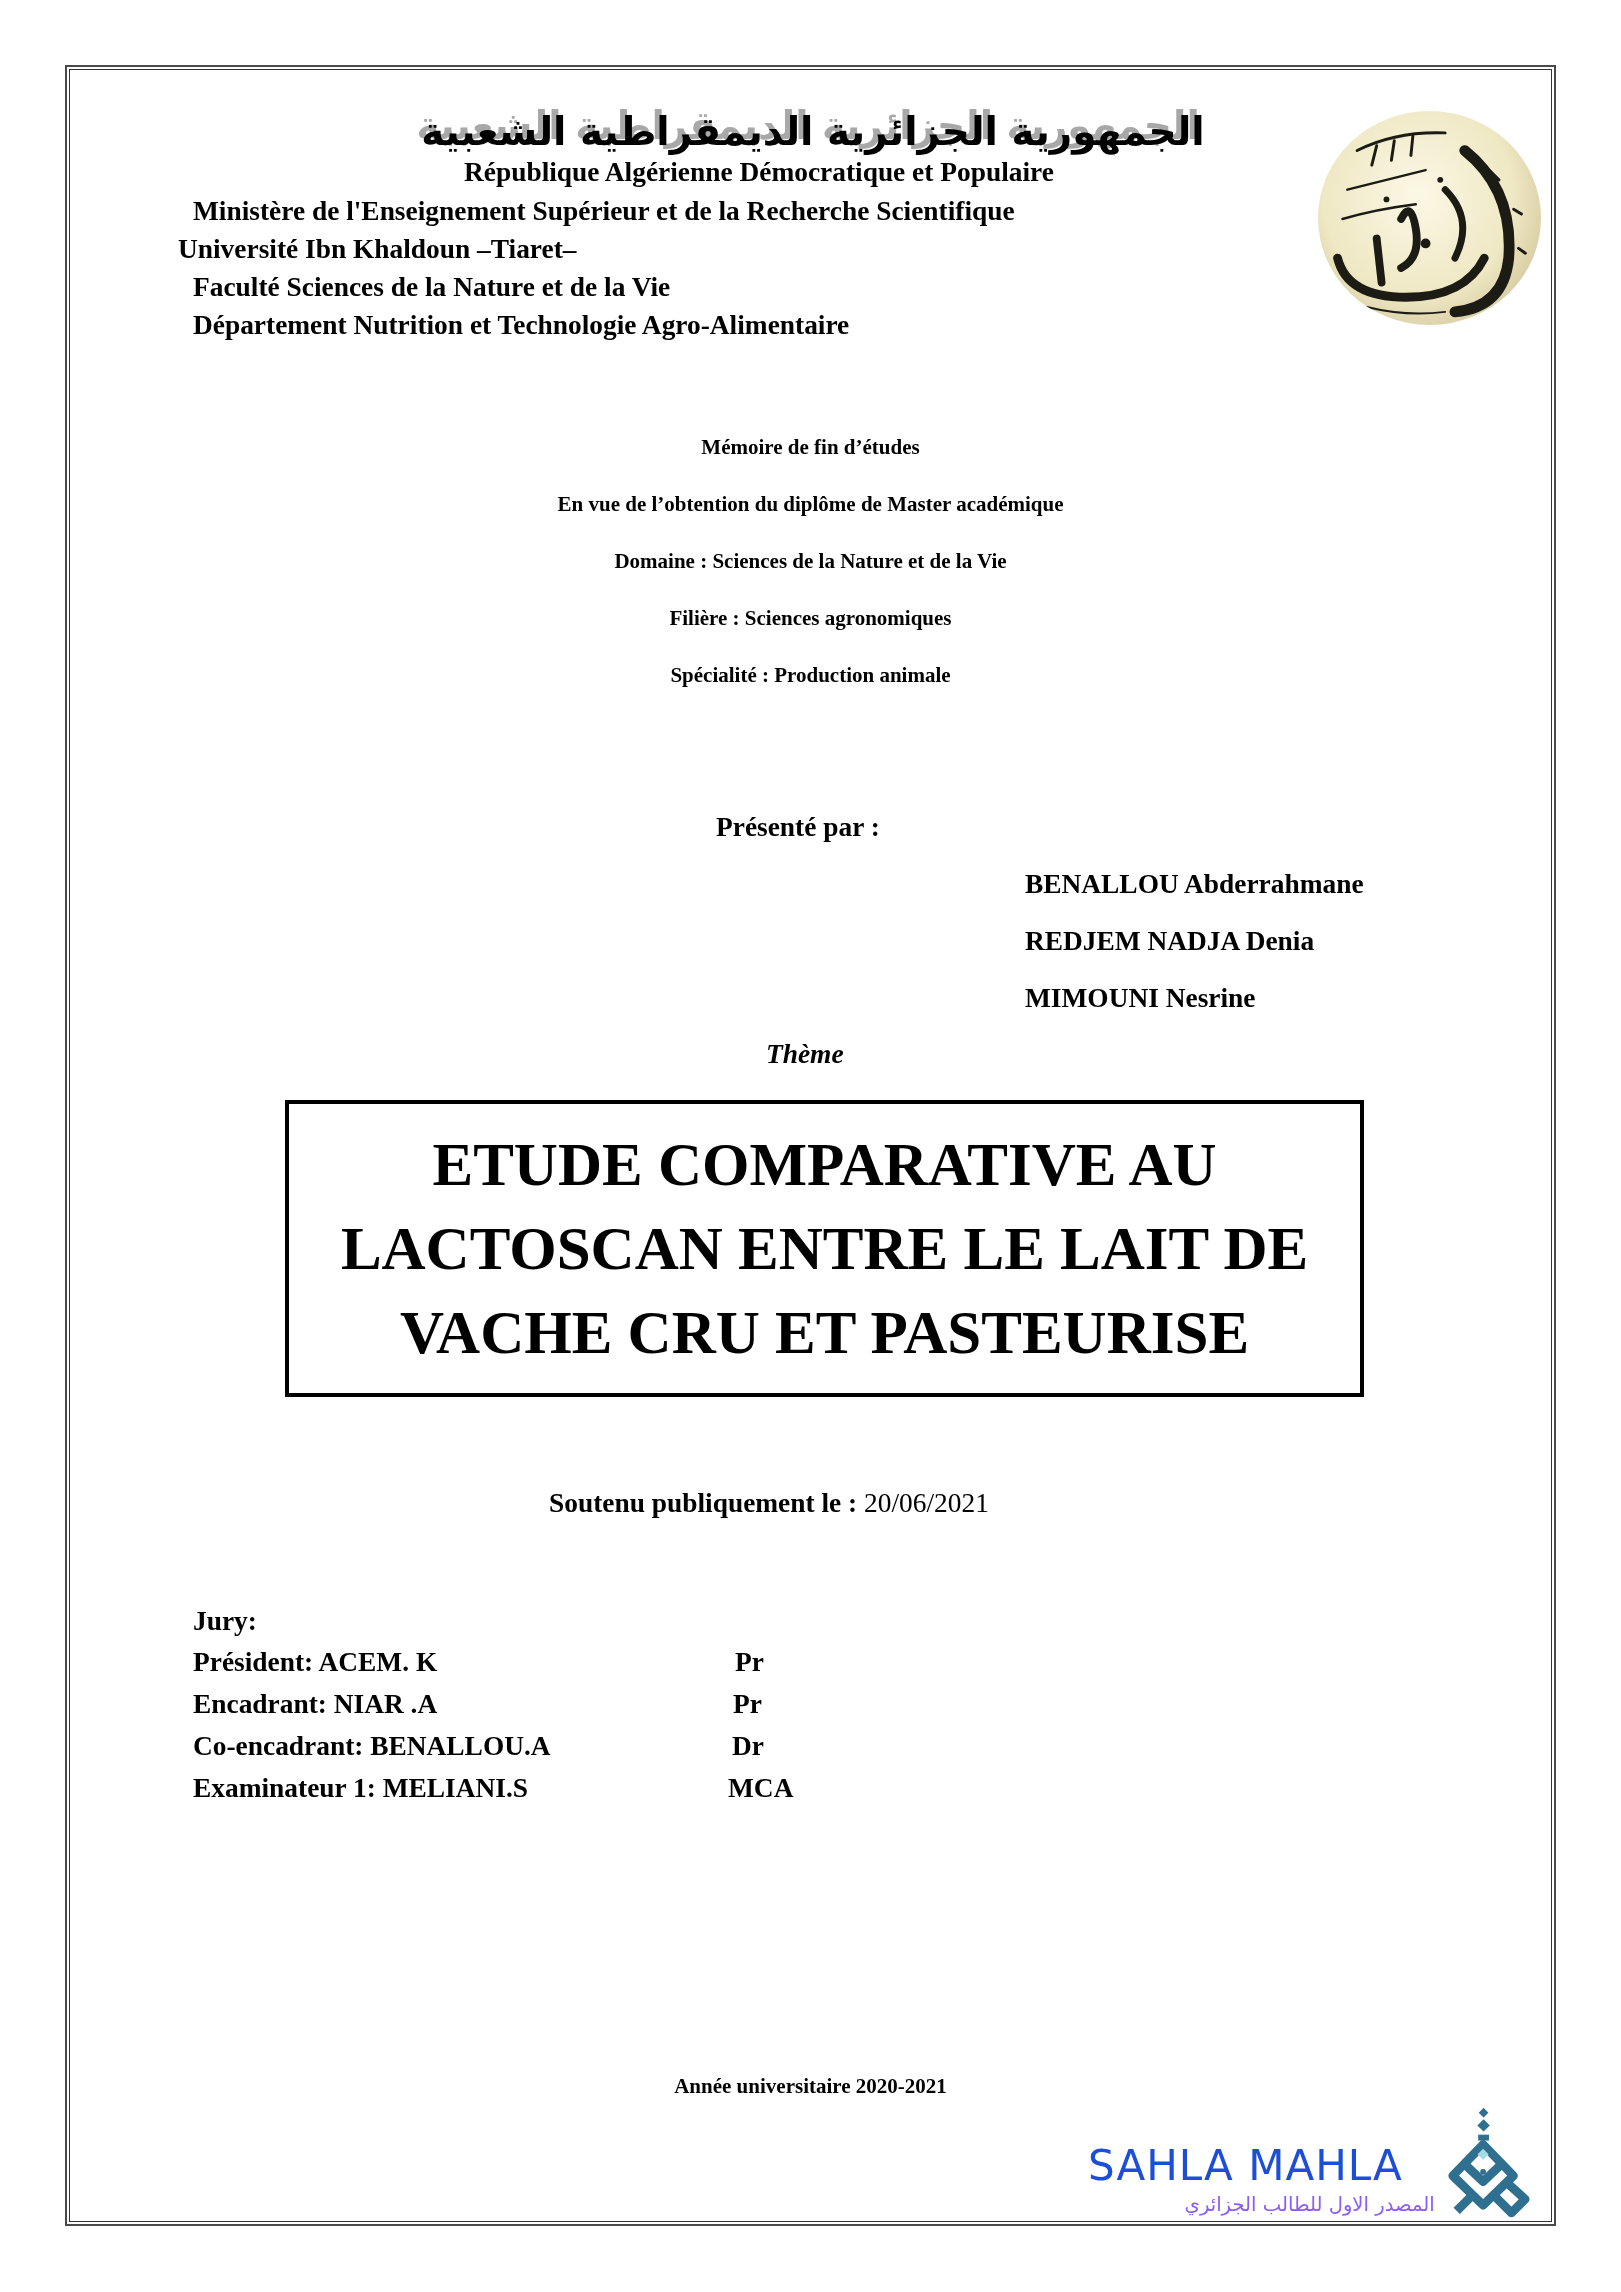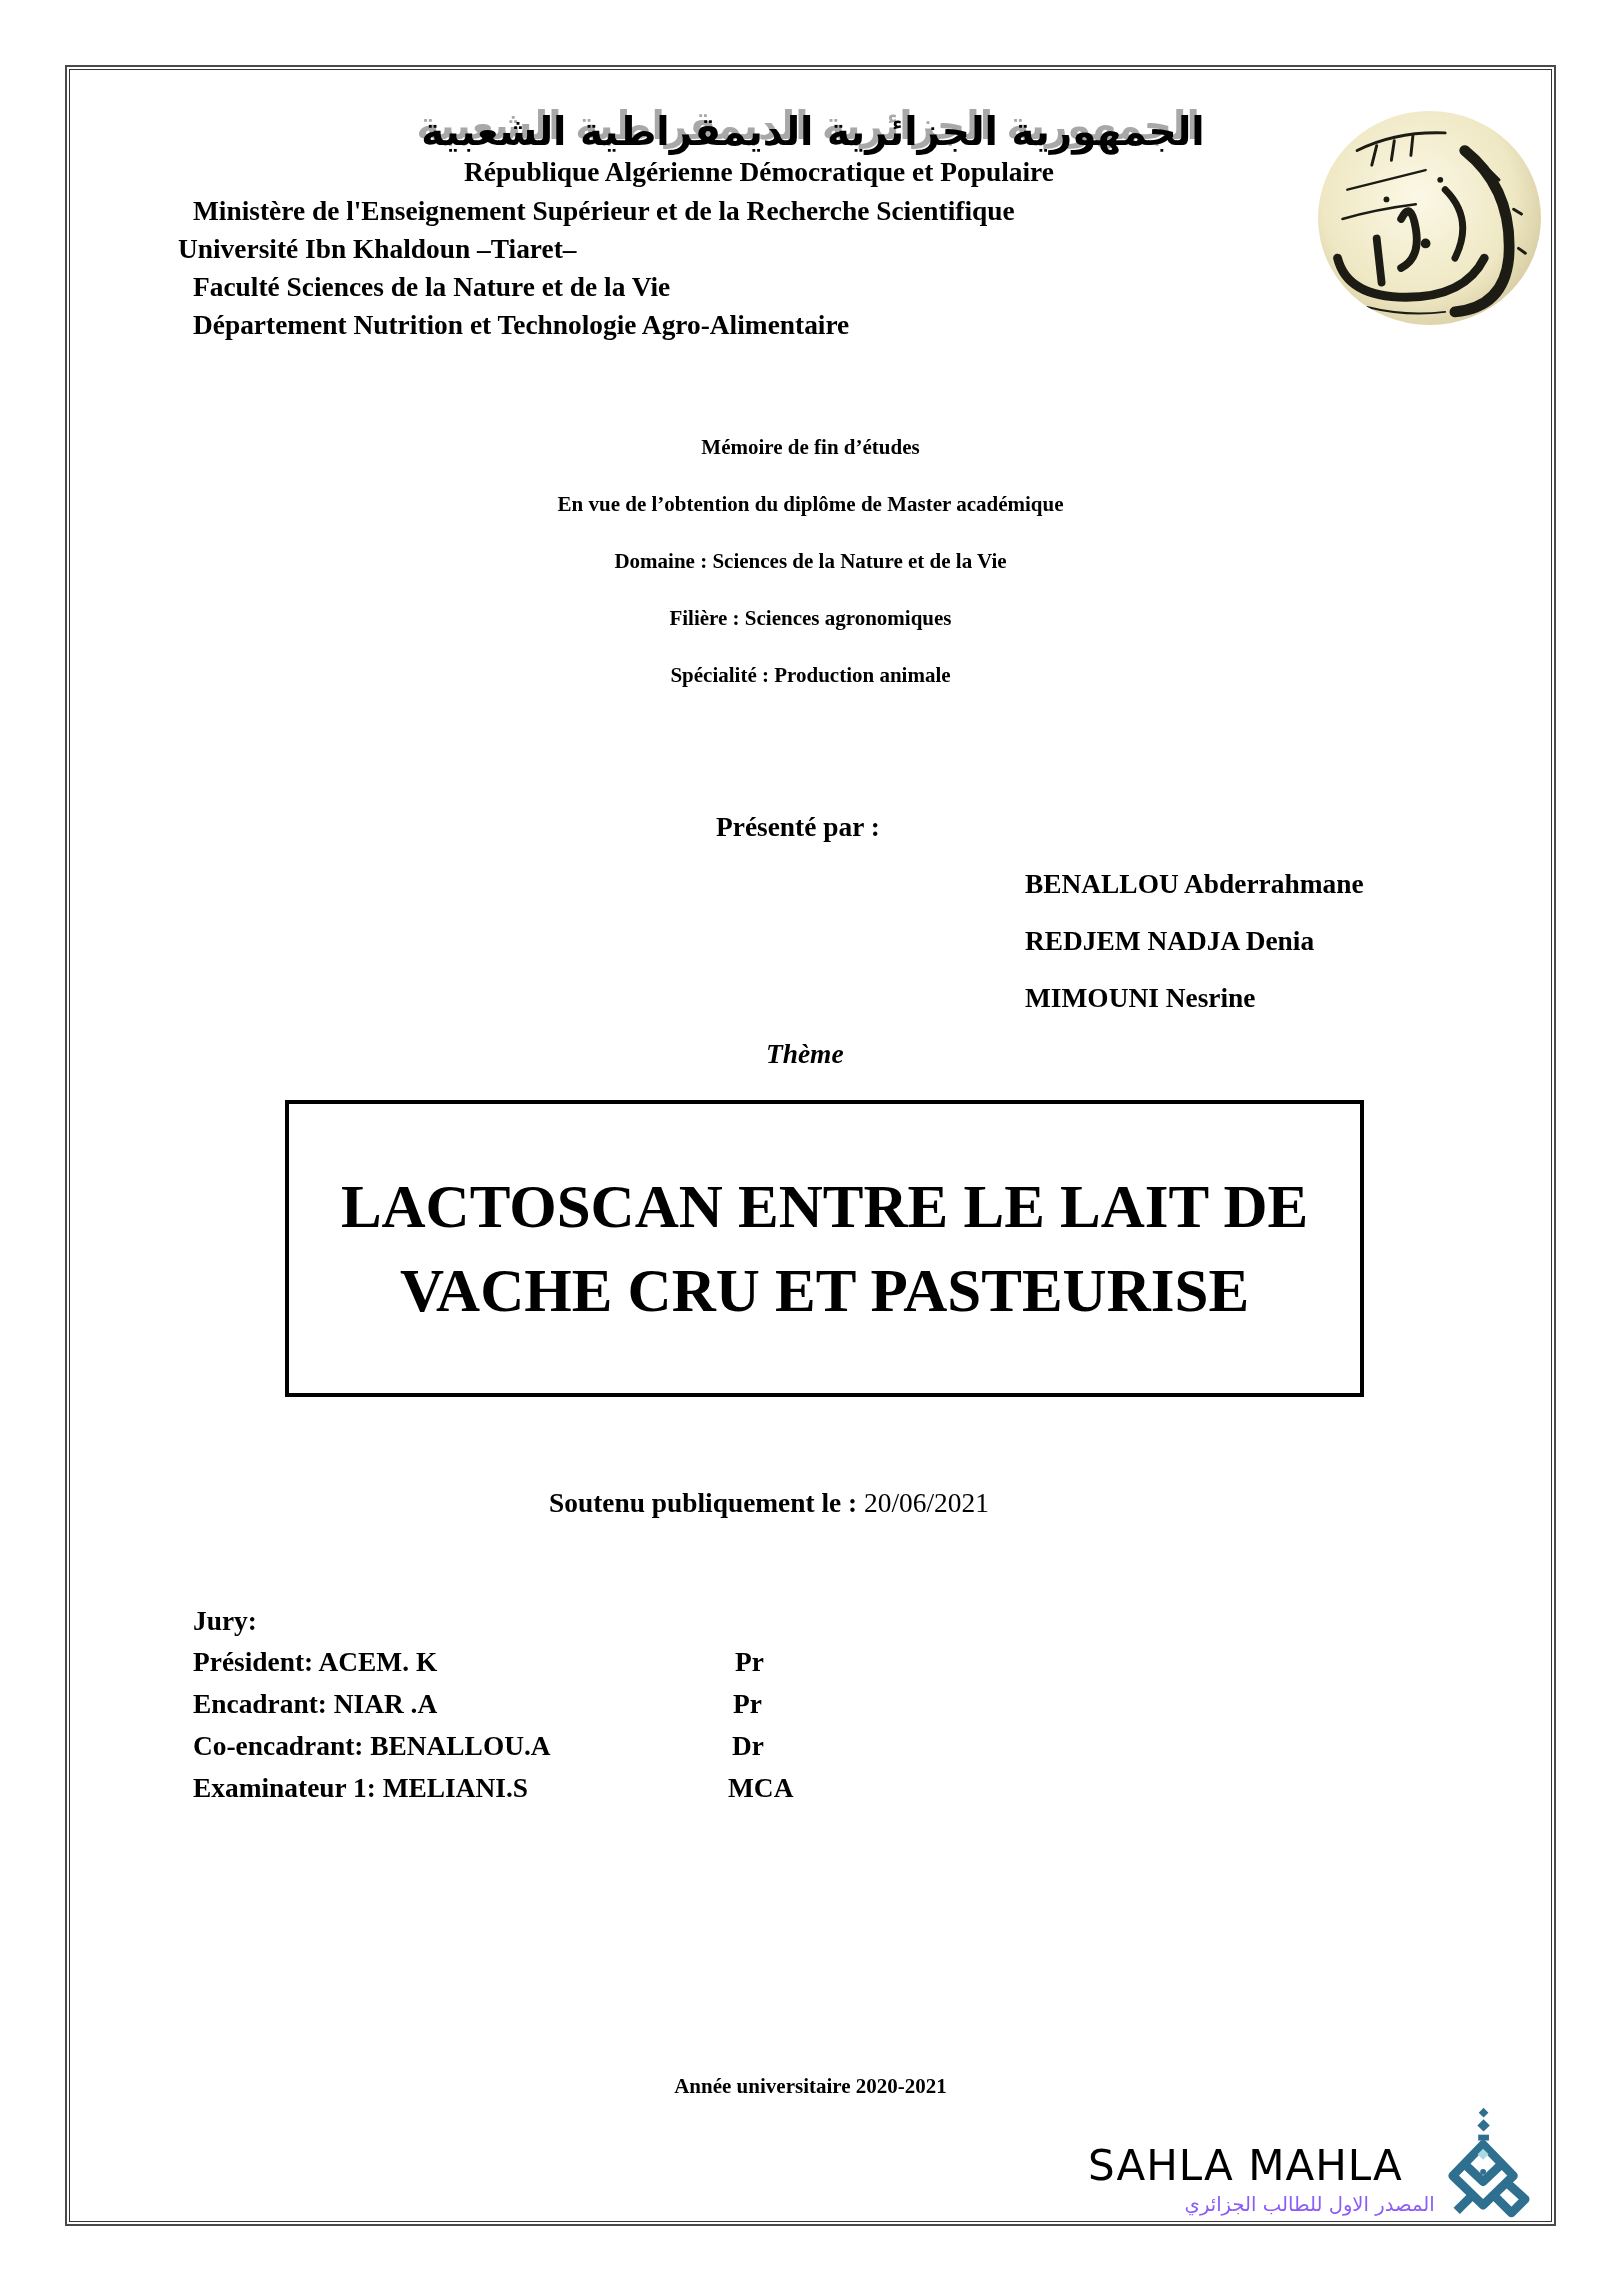--- a/index.html
+++ b/index.html
@@ -117,21 +117,21 @@
       top: 2107px;
       width: 431px;
       height: 108px;
     }
     .sahla-latin {
       position: absolute;
       left: 0;
       top: 37px;
       font-family: "DejaVu Sans", sans-serif;
       font-size: 42px;
-      color: #000000;
+      color: #1d4ed8;
       letter-spacing: 1px;
       line-height: 43px;
     }
     .sahla-arabic {
       position: absolute;
       left: 13.7px;
       top: 86px;
       width: 333px;
       direction: rtl;
       font-family: "DejaVu Sans", sans-serif;
@@ -194,20 +194,21 @@
 <div class="center-line" style="top:659px;">Spécialité : Production animale</div>
 
 <div class="abs hdr" style="left:716px; top:809px;">Présenté par :</div>
 <div class="abs hdr" style="left:1025px; top:866px;">BENALLOU Abderrahmane</div>
 <div class="abs hdr" style="left:1025px; top:923px;">REDJEM NADJA Denia</div>
 <div class="abs hdr" style="left:1025px; top:980px;">MIMOUNI Nesrine</div>
 
 <div class="abs hdr" style="left:766px; top:1036px; font-style:italic;">Thème</div>
 
 <div class="title-box">
+  <div class="title-line">ETUDE COMPARATIVE AU</div>
   <div class="title-line">LACTOSCAN ENTRE LE LAIT DE</div>
   <div class="title-line">VACHE CRU ET PASTEURISE</div>
 </div>
 
 <div class="abs" style="left:549px; top:1487px; font-size:27.4px; line-height:33px;">
   <span class="b">Soutenu publiquement le : </span><span>20/06/2021</span>
 </div>
 
 <div class="abs jury" style="left:193px; top:1601px;">Jury:</div>
 

